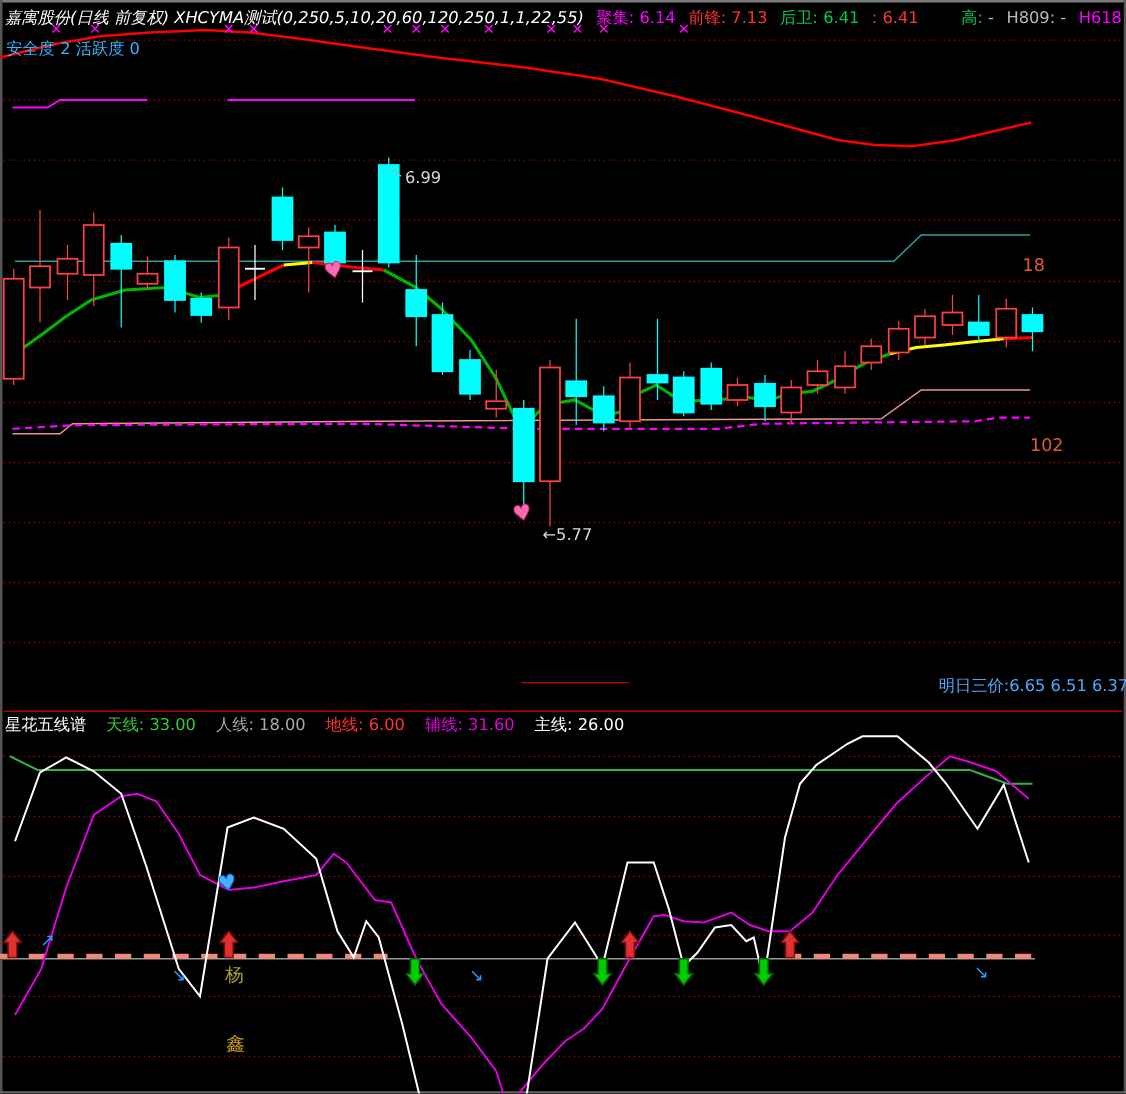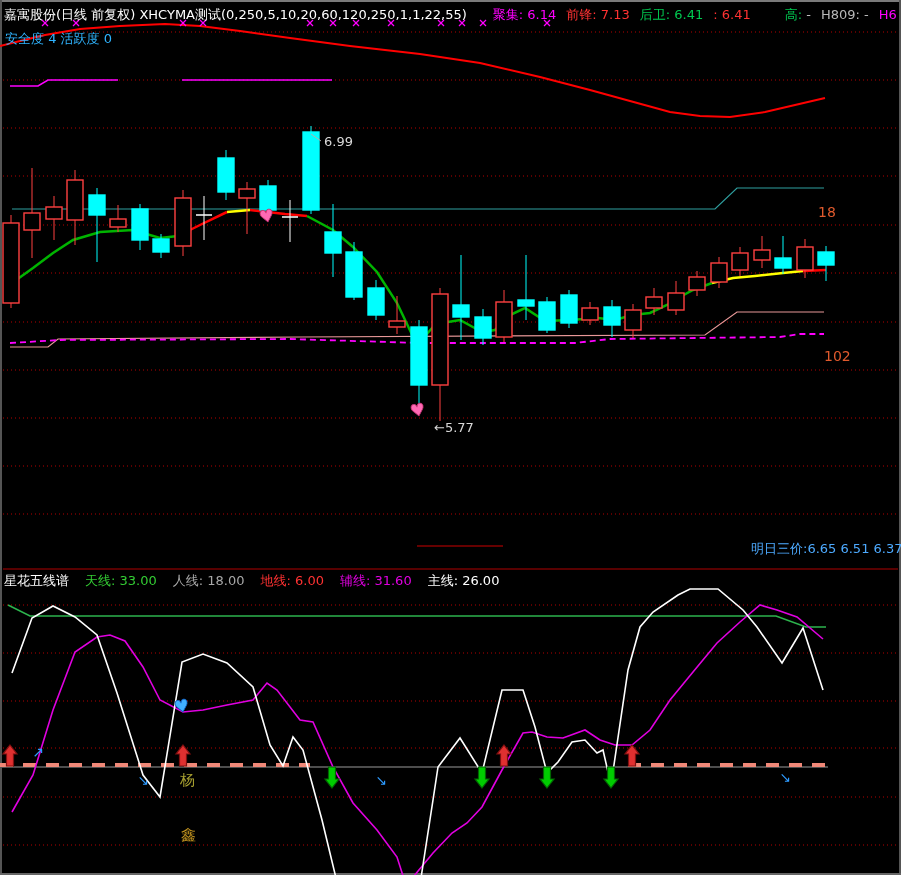--- a/index.html
+++ b/index.html
@@ -4,21 +4,21 @@
 <style>
   html,body{margin:0;padding:0;background:#000;}
   #app{position:relative;width:901px;height:875px;background:#000;overflow:hidden;
        font-family:"DejaVu Sans",sans-serif;}
   .frame-top{position:absolute;left:0;top:0;width:901px;height:2px;background:#7a7a7a;}
   .frame-left{position:absolute;left:0;top:0;width:2px;height:875px;background:#555;}
   .frame-right{position:absolute;right:0;top:0;width:2px;height:875px;background:#555;}
   .frame-bottom{position:absolute;left:0;bottom:0;width:901px;height:2px;background:#666;}
   #titlebar{position:absolute;left:4px;top:3px;width:893px;height:24px;line-height:24px;
             font-size:13px;white-space:nowrap;overflow:hidden;}
-  #titlebar .t{color:#fff;margin-right:26px;}
+  #titlebar .t{color:#fff;margin-right:10px;font-style:italic;}
   #titlebar .fld{margin-right:10px;text-align:center;}
   #titlebar .gap{margin-left:24px;}
   #inforow{position:absolute;left:5px;top:30px;font-size:13px;color:#2fb4ff;white-space:nowrap;}
   #subheader{position:absolute;left:4px;top:572px;height:18px;line-height:18px;font-size:13px;white-space:nowrap;}
   #subheader .fld{margin-right:16px;}
   svg text{font-family:"DejaVu Sans",sans-serif;}
   #chart{position:absolute;left:0;top:0;}
 </style>
 </head>
 <body>
@@ -192,18 +192,18 @@
       <text x="785" y="782" fill="#2e9bff" font-size="14" text-anchor="middle">↘</text>
       <text x="180" y="785" fill="#a8a030" font-size="15" text-anchor="start">杨</text>
       <text x="181" y="840" fill="#c89820" font-size="15" text-anchor="start">鑫</text>
       <text x="183" y="712" fill="#40b0ff" stroke="#1060c0" stroke-width="0.8" font-size="17" transform="rotate(-12 183 712)" text-anchor="middle">♥</text>
     </svg>
 
   <div id="titlebar">
     <span class="t">嘉寓股份(日线 前复权) XHCYMA测试(0,250,5,10,20,60,120,250,1,1,22,55)</span><span id="tb-fields"><span class="fld"><span style="color: rgb(255, 0, 255);">聚集: </span><span style="color: rgb(255, 0, 255);">6.14</span></span><span class="fld"><span style="color: rgb(255, 50, 50);">前锋: </span><span style="color: rgb(255, 50, 50);">7.13</span></span><span class="fld"><span style="color: rgb(0, 200, 80);">后卫: </span><span style="color: rgb(0, 200, 80);">6.41</span></span><span class="fld"><span style="color: rgb(255, 50, 50);">: </span><span style="color: rgb(255, 50, 50);">6.41</span></span><span class="fld gap"><span style="color: rgb(0, 200, 80);">高: </span><span style="color: rgb(192, 192, 192);">-</span></span><span class="fld"><span style="color: rgb(184, 184, 184);">H809: </span><span style="color: rgb(184, 184, 184);">-</span></span><span class="fld"><span style="color: rgb(255, 0, 255);">H618: </span></span></span>
   </div>
 
-  <div id="inforow">安全度 4 活跃度 0</div>
+  <div id="inforow">安全度 2 活跃度 0</div>
 
   <div id="subheader">
     <span class="fld" style="color:#fff">星花五线谱</span><span id="sh-fields"><span class="fld" style="color: rgb(51, 204, 51);">天线: 33.00</span><span class="fld" style="color: rgb(168, 168, 168);">人线: 18.00</span><span class="fld" style="color: rgb(255, 50, 50);">地线: 6.00</span><span class="fld" style="color: rgb(224, 0, 224);">辅线: 31.60</span><span class="fld" style="color: rgb(255, 255, 255);">主线: 26.00</span></span>
   </div>
 </div>
 
 </body></html>

